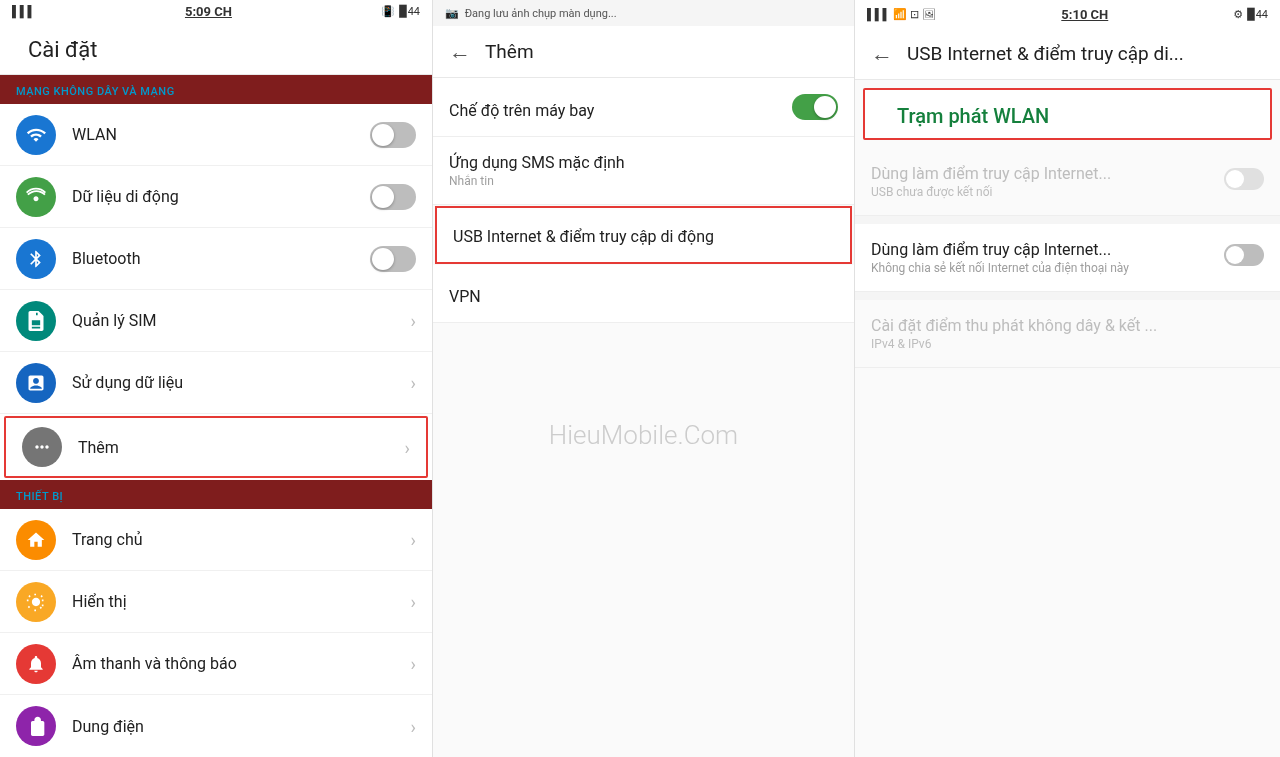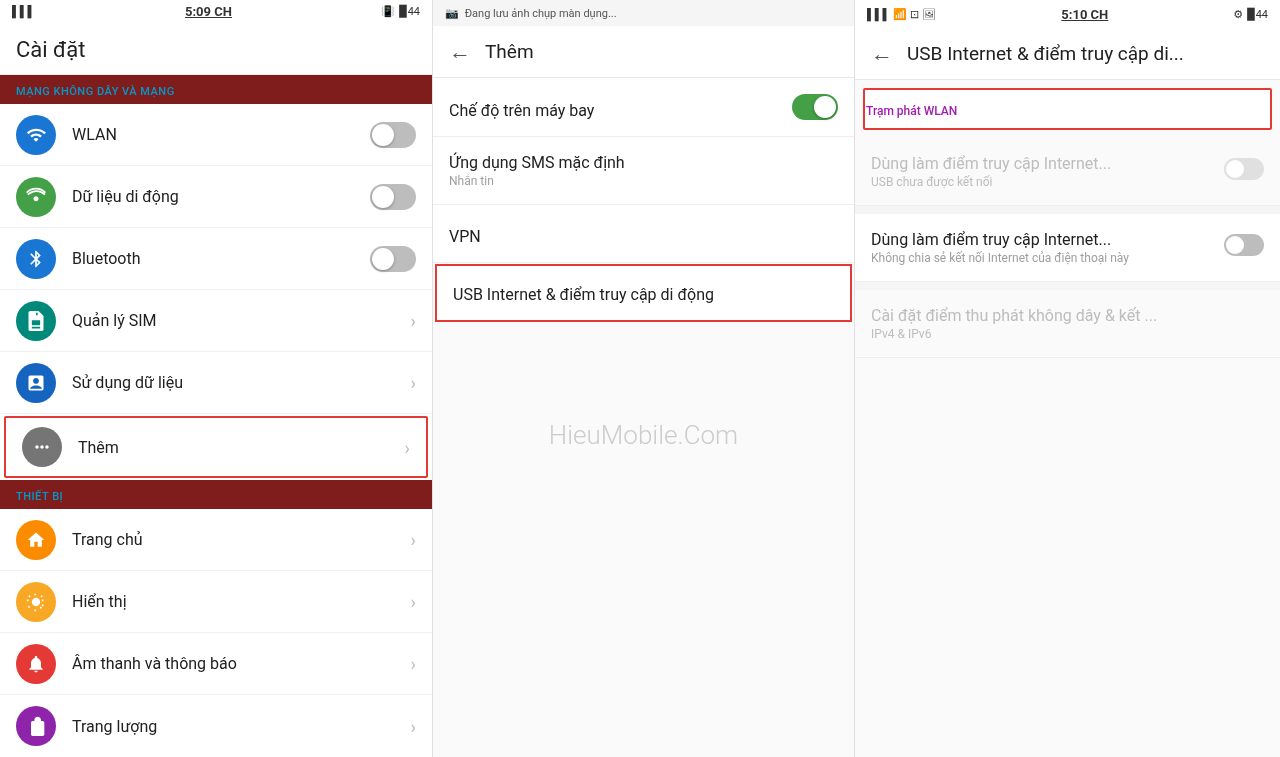--- a/index.html
+++ b/index.html
@@ -77,21 +77,21 @@
       font-size: 11px;
       color: #555;
       display: flex;
       align-items: center;
       gap: 6px;
       height: 26px;
     }
 
     
     .panel-header {
-      padding: 14px 16px 12px;
+      padding: 14px 28px 12px;
       font-size: 22px;
       font-weight: normal;
       color: #212121;
       background: #fff;
       border-bottom: 1px solid #e8e8e8;
     }
     .panel-header-with-back {
       display: flex;
       align-items: center;
       gap: 14px;
@@ -276,23 +276,23 @@
       height: 18px;
       background: #fff;
       border-radius: 50%;
       position: absolute;
       top: 2px;
       left: 2px;
     }
     .toggle-small.dimmed { background: #e0e0e0; }
 
     .right-section-header {
-      font-size: 12px;
-      color: #a21caf;
-      padding: 14px 1px 10px;
+      font-size: 20px;
+      color: #15803d;
+      padding: 14px 32px 10px;
       background: #fff;
       font-weight: 500;
     }
 
     .divider {
       height: 8px;
       background: #f5f5f5;
     }
   </style>
 </head>
@@ -412,21 +412,21 @@
     <span class="menu-item-text">Âm thanh và thông báo</span>
     <span class="chevron">›</span>
   </div>
 
   <div class="menu-item">
     <div class="menu-item-icon icon-purple">
       <svg width="20" height="20" viewBox="0 0 24 24" fill="white">
           <path d="M20 6h-2.18c.07-.44.18-.86.18-1 0-2.21-1.79-4-4-4s-4 1.79-4 4c0 .14.11.56.18 1H8c-1.1 0-2 .9-2 2v14c0 1.1.9 2 2 2h12c1.1 0 2-.9 2-2V8c0-1.1-.9-2-2-2z"></path>
         </svg>
     </div>
-    <span class="menu-item-text">Trang lượng</span>
+    <span class="menu-item-text">Dung điện</span>
     <span class="chevron">›</span>
   </div>
 </div>
 
 <div class="panel panel-middle" style="position:relative;">
 
   <div class="notif-bar">
     <span>📷</span>
     <span>Đang lưu ảnh chụp màn dụng...</span>
   </div>
@@ -445,29 +445,29 @@
       </div>
   </div>
 
   <div class="middle-item" style="background:#fff;">
     <div class="middle-item-text">
       <div class="middle-item-title">Ứng dụng SMS mặc định</div>
       <div class="middle-item-sub">Nhắn tin</div>
     </div>
   </div>
 
+  <div class="middle-item highlighted" style="background:#fff;">
+    <div class="middle-item-text">
+      <div class="middle-item-title">USB Internet &amp; điểm truy cập di động</div>
+    </div>
+  </div>
+
   <div class="middle-item" style="background:#fff;">
     <div class="middle-item-text">
       <div class="middle-item-title">VPN</div>
-    </div>
-  </div>
-
-  <div class="middle-item highlighted" style="background:#fff;">
-    <div class="middle-item-text">
-      <div class="middle-item-title">USB Internet &amp; điểm truy cập di động</div>
     </div>
   </div>
 
   <div class="watermark">HieuMobile.Com</div>
 </div>
 
 <div class="panel panel-right">
 
   <div class="status-bar">
     <div class="signal-icons">

